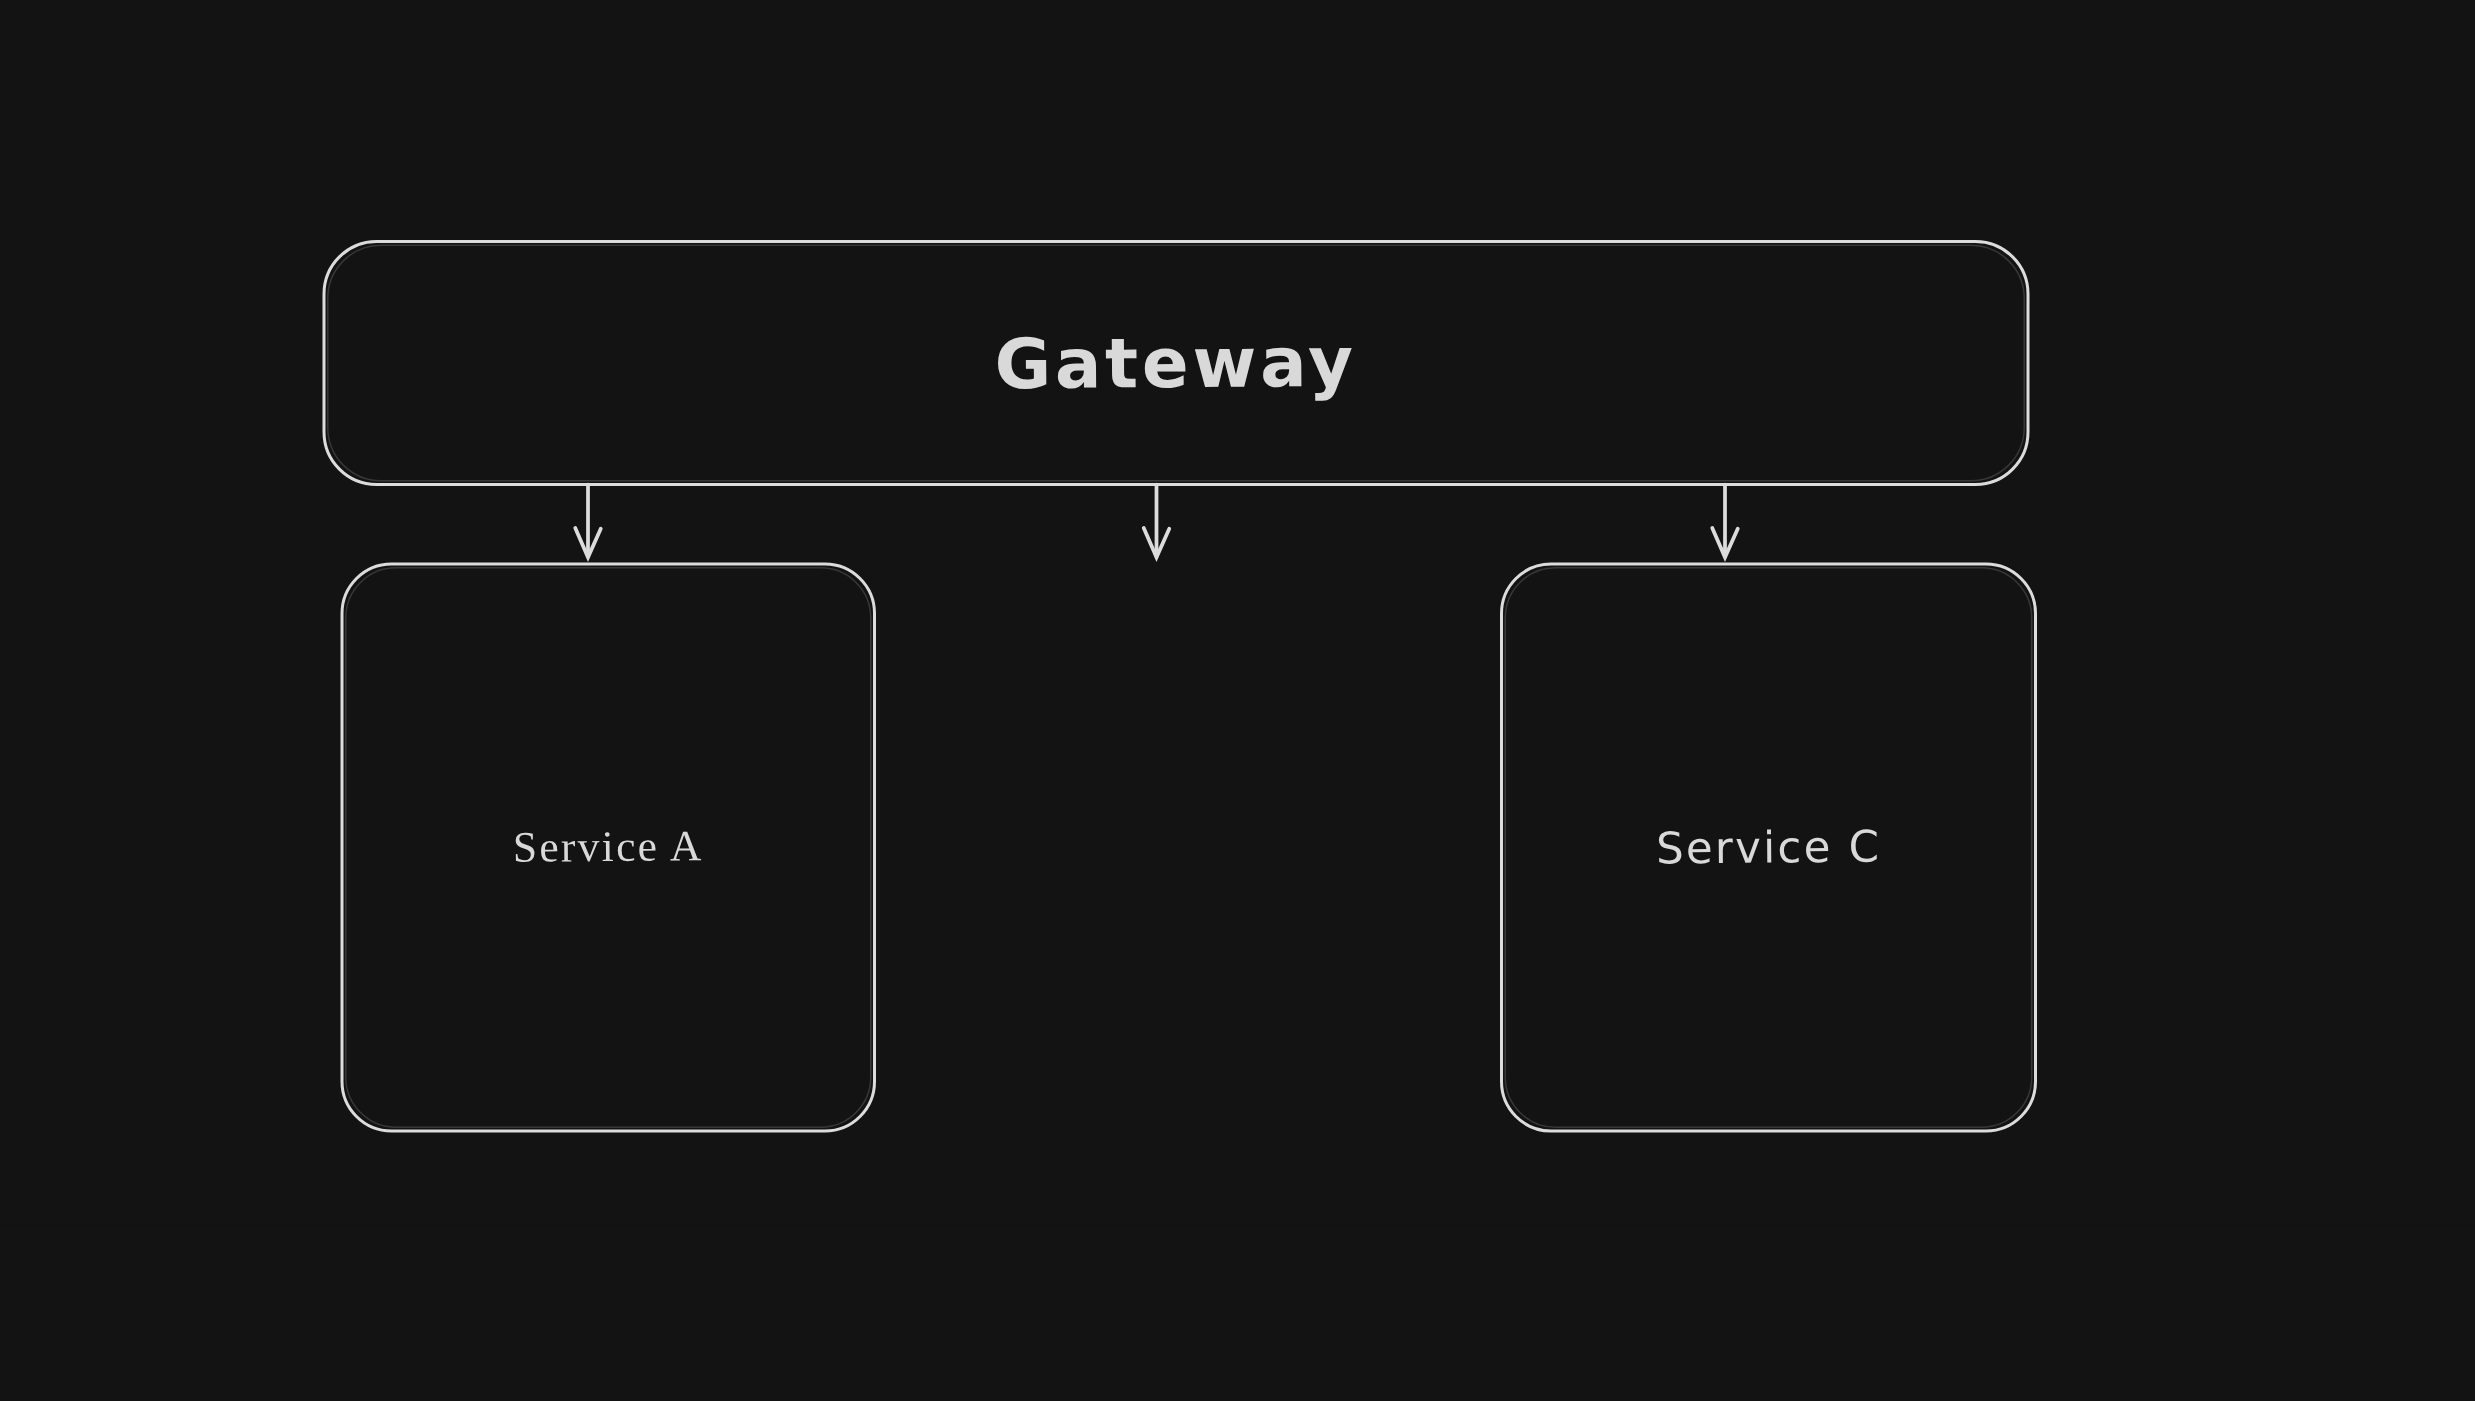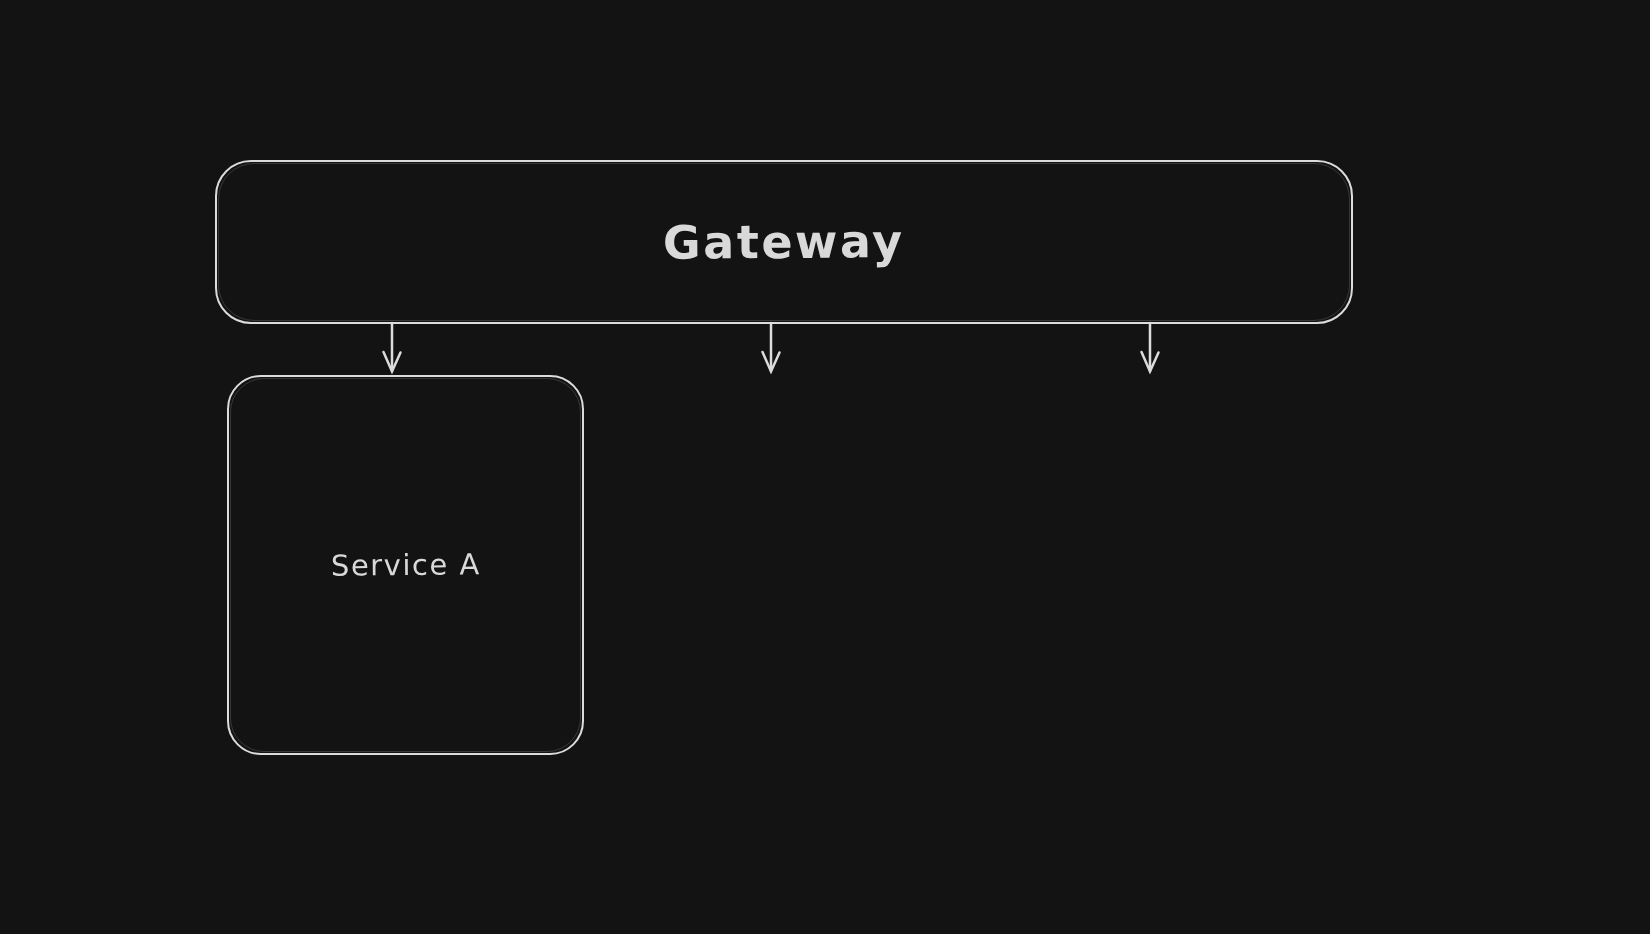--- a/index.html
+++ b/index.html
@@ -51,21 +51,21 @@
     top: 375px;
     height: 380px;
     border-radius: 34px;
   }
   .node-service .node-label {
     font-size: 29px;
     font-weight: 500;
     letter-spacing: 1.5px;
     transform: rotate(-0.5deg);
   }
-  .node-service-a { left: 227px;  width: 357px; }
+  .node-service-a { left: 227px;  width: 357px; font-family: Liberation Serif, serif; }
   .node-service-b { left: 613px;  width: 357px; }
   .node-service-c { left: 1000px; width: 358px; }
   .node-label {
     white-space: nowrap;
   }
   .edge-arrow {
     position: absolute;
     top: 320px;
     width: 36px;
     height: 58px;
@@ -111,14 +111,17 @@
         <path d="M9.5 32 L18 51.5 L26.5 32.5"></path>
       </g>
     </svg>
   </div>
 
   <div class="node node-service node-service-a">
     <span class="node-label">Service A</span>
   </div>
 
 
+  <div class="node node-service node-service-c">
+    <span class="node-label">Service C</span>
+  </div>
 
 </div>
 
 </body></html>

